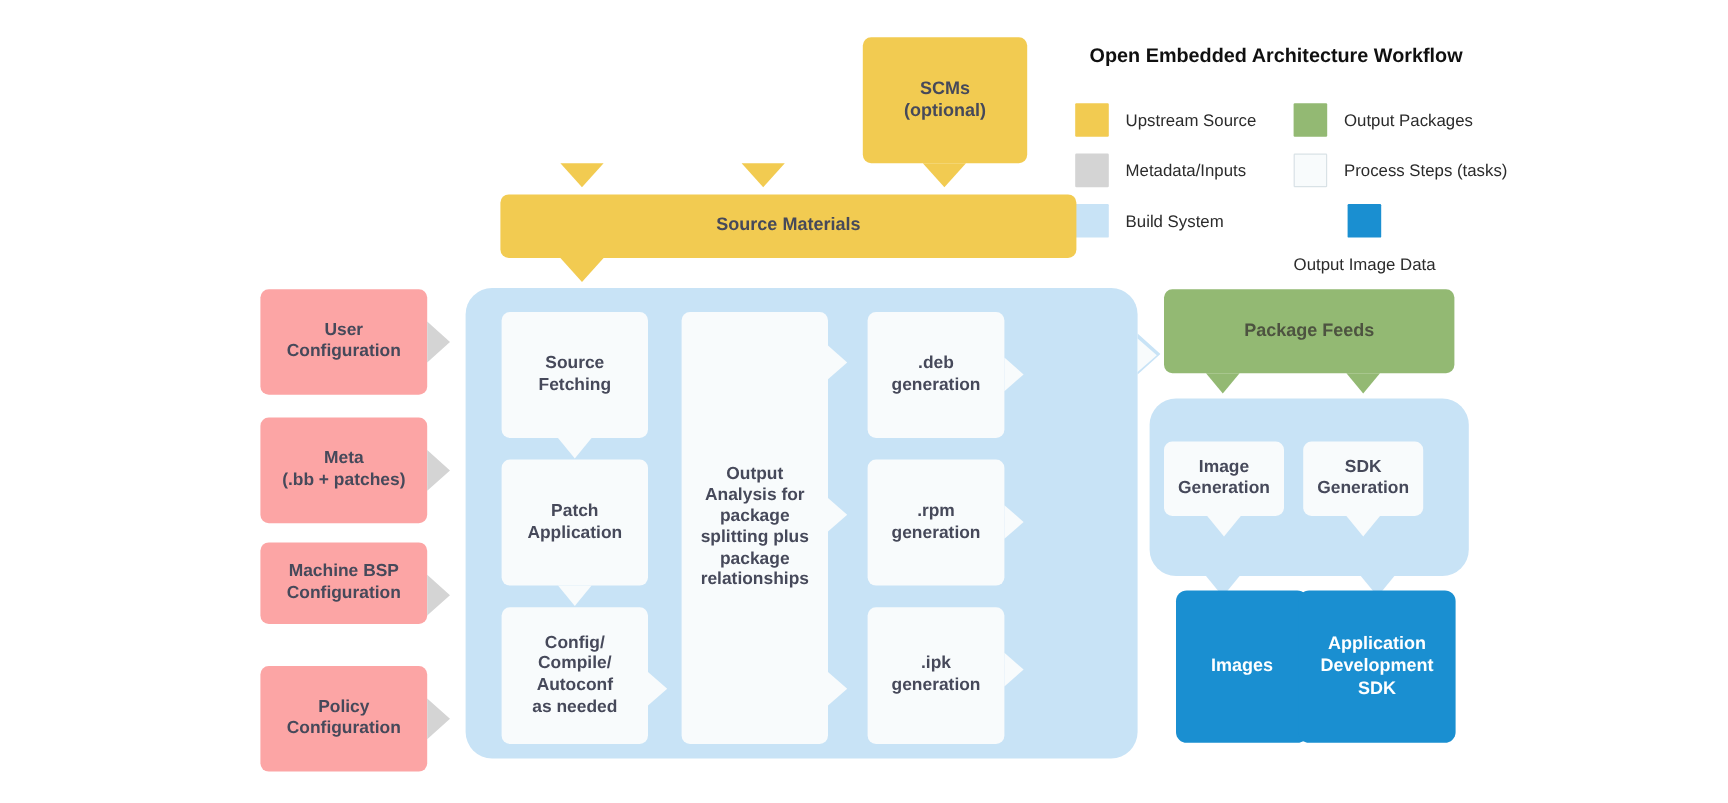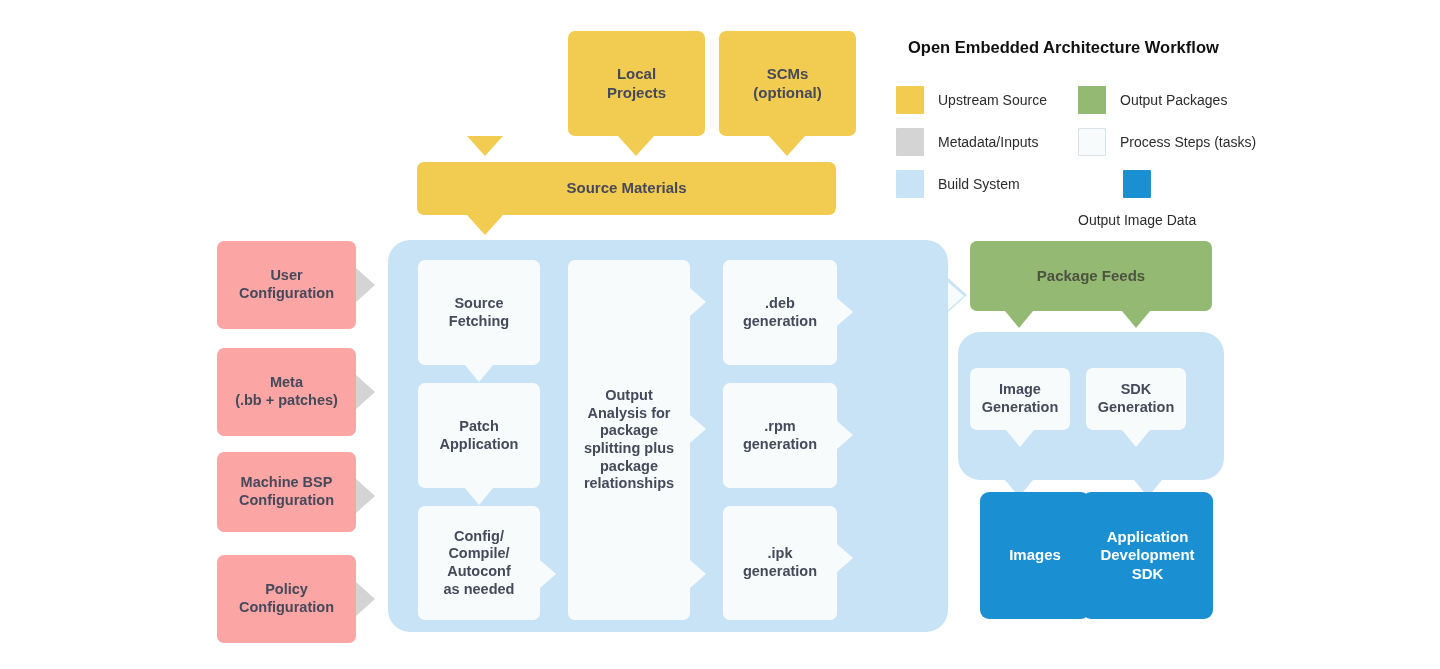--- a/index.html
+++ b/index.html
@@ -144,50 +144,46 @@
     <span class="legend-text">Process Steps (tasks)</span>
   </div>
 
   <div class="legend-item" style="left:1078px; top:170px;flex-direction:column;">
     <span class="swatch" style="background:#1a8fd1;"></span>
     <span class="legend-text">Output Image Data</span>
   </div>
 
   <div class="tail tail-down t-yellow-d" style="left:467px; top:136px;"></div>
 
-  <div class="node n-yellow" style="left:568px; top:31px; width:137px; height:105px; font-size:15px;">
-    <span class="label">Local
-Projects</span>
-  </div>
   <div class="tail tail-down t-yellow-d" style="left:618px; top:136px;"></div>
 
   <div class="node n-yellow" style="left:719px; top:31px; width:137px; height:105px; font-size:15px;">
     <span class="label">SCMs
 (optional)</span>
   </div>
   <div class="tail tail-down t-yellow-d" style="left:769px; top:136px;"></div>
 
-  <div class="node n-yellow" style="left:417px; top:162px; width:419px; height:53px; font-size:15px;">
+  <div class="node n-yellow" style="left:417px; top:162px; width:480px; height:53px; font-size:15px;">
     <span class="label">Source Materials</span>
   </div>
   <div class="tail tail-down t-yellow-d" style="left:467px; top:215px;"></div>
 
   <div class="node n-gray" style="left:217px; top:241px; width:139px; height:88px; font-size:14.5px;">
     <span class="label">User
 Configuration</span>
   </div>
   <div class="tail tail-right t-gray-r" style="left:356px; top:268px;"></div>
 
   <div class="node n-gray" style="left:217px; top:348px; width:139px; height:88px; font-size:14.5px;">
     <span class="label">Meta
 (.bb + patches)</span>
   </div>
   <div class="tail tail-right t-gray-r" style="left:356px; top:375px;"></div>
 
-  <div class="node n-gray" style="left:217px; top:452px; width:139px; height:80px; font-size:14.5px;justify-content:center;">
+  <div class="node n-gray" style="left:217px; top:452px; width:139px; height:68px; font-size:14.5px;justify-content:center;">
     <span class="label">Machine BSP
 Configuration</span>
   </div>
   <div class="tail tail-right t-gray-r" style="left:356px; top:479px;"></div>
 
   <div class="node n-gray" style="left:217px; top:555px; width:139px; height:88px; font-size:14.5px;">
     <span class="label">Policy
 Configuration</span>
   </div>
   <div class="tail tail-right t-gray-r" style="left:356px; top:582px;"></div>

